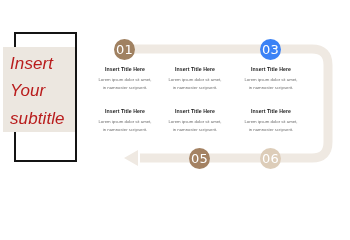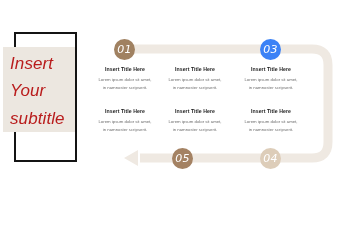--- a/index.html
+++ b/index.html
@@ -68,22 +68,21 @@
   }
 
   .node {
     position: absolute;
     width: 21px; height: 21px;
     border-radius: 50%;
     display: flex;
     align-items: center;
     justify-content: center;
     font-family: "DejaVu Sans", sans-serif;
-    font-size: 11px;
-    font-style: italic;
+    font-size: 13px;
     color: #ffffff;
     letter-spacing: 0.2px;
   }
 
   .block {
     position: absolute;
     width: 74px;
     text-align: center;
   }
   .block-title {
@@ -125,23 +124,23 @@
     </svg>
 
     <div class="node" style="left: 14px; top: 39px; background: rgb(160, 129, 97);">
       <span>01</span>
     </div>
     <div class="node" style="left: 160px; top: 39px; background: #3b82f6;">
       <span>03</span>
     </div>
 
     <div class="node" style="left: 160px; top: 148px; background: rgb(221, 205, 185);">
-      <span>04</span>
+      <span>06</span>
     </div>
-    <div class="node" style="left: 72px; top: 148px; background: rgb(164, 130, 99);">
+    <div class="node" style="left: 89px; top: 148px; background: rgb(164, 130, 99);">
       <span>05</span>
     </div>
 
     <div class="block" style="left:-12px; top:66px;">
       <div class="block-title">Insert Title Here</div>
       <div class="block-body">Lorem ipsum dolor sit amet,
 in namnoster scripserit.</div>
     </div>
     <div class="block" style="left:58px; top:66px;">
       <div class="block-title">Insert Title Here</div>

